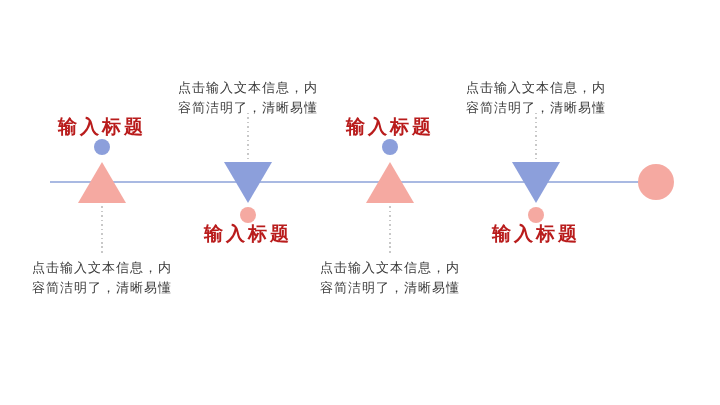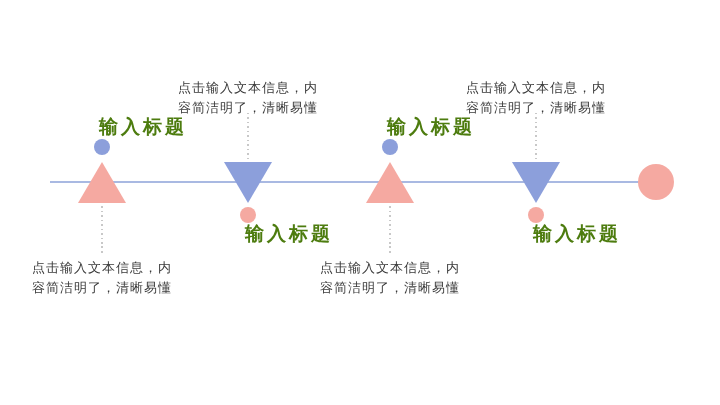--- a/index.html
+++ b/index.html
@@ -33,26 +33,26 @@
     height: 405px;
   }
   .node1 { left: 17px; }
   .node2 { left: 163px; }
   .node3 { left: 305px; }
   .node4 { left: 451px; }
 
   .node-title {
     position: absolute;
     width: 100%;
-    text-align: right;
+    text-align: center;
     font-size: 19px;
     line-height: 19px;
     font-weight: bold;
     letter-spacing: 3px;
-    color: #4d7c0f;
+    color: #b91c1c;
     white-space: nowrap;
     z-index: 4;
   }
   .node-up   .node-title { top: 117px; }
   .node-down .node-title { top: 224px; }
 
   .node-body {
     position: absolute;
     width: 100%;
     text-align: center;

